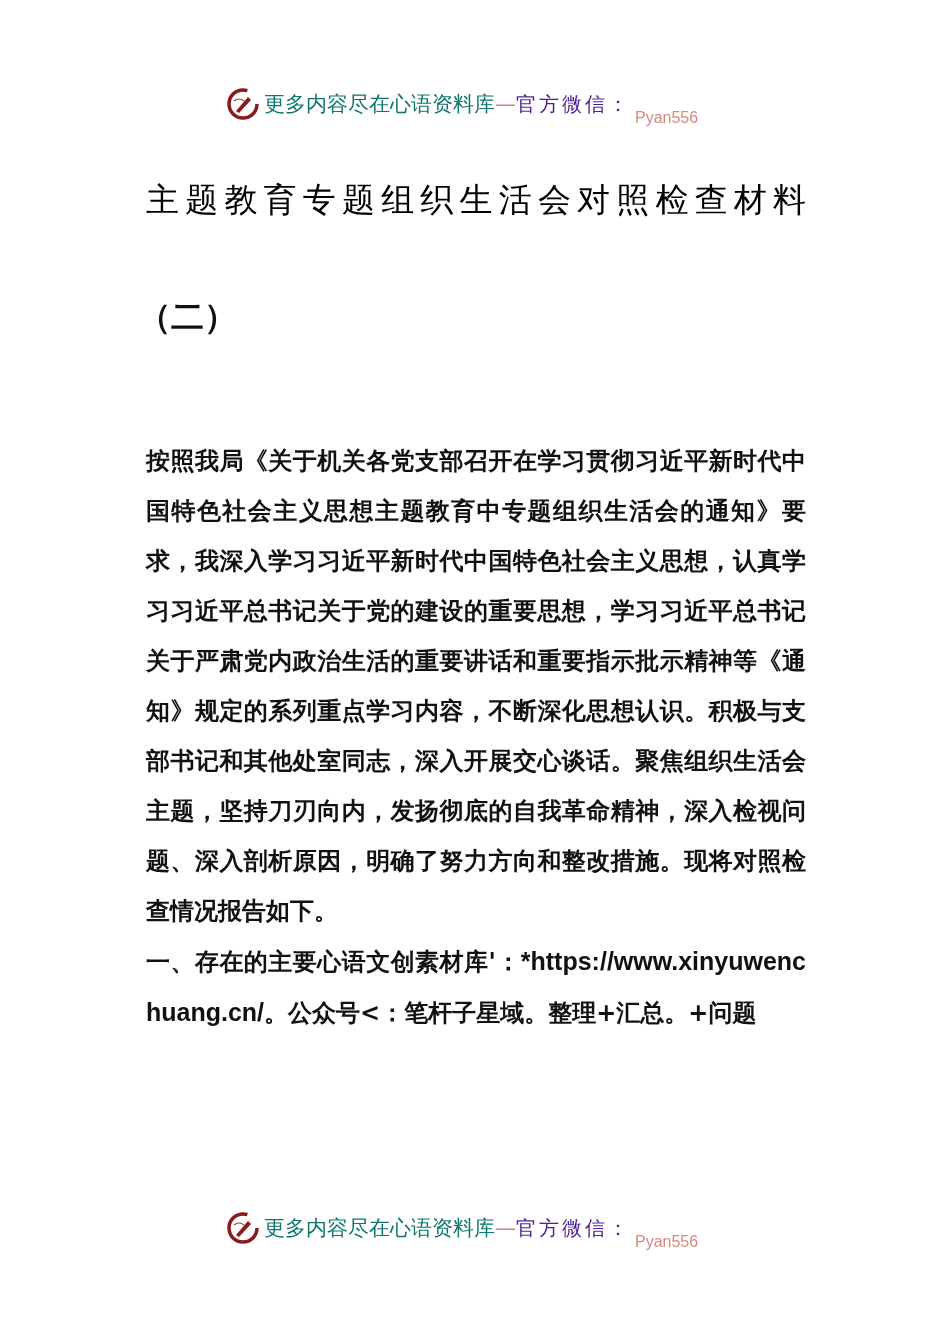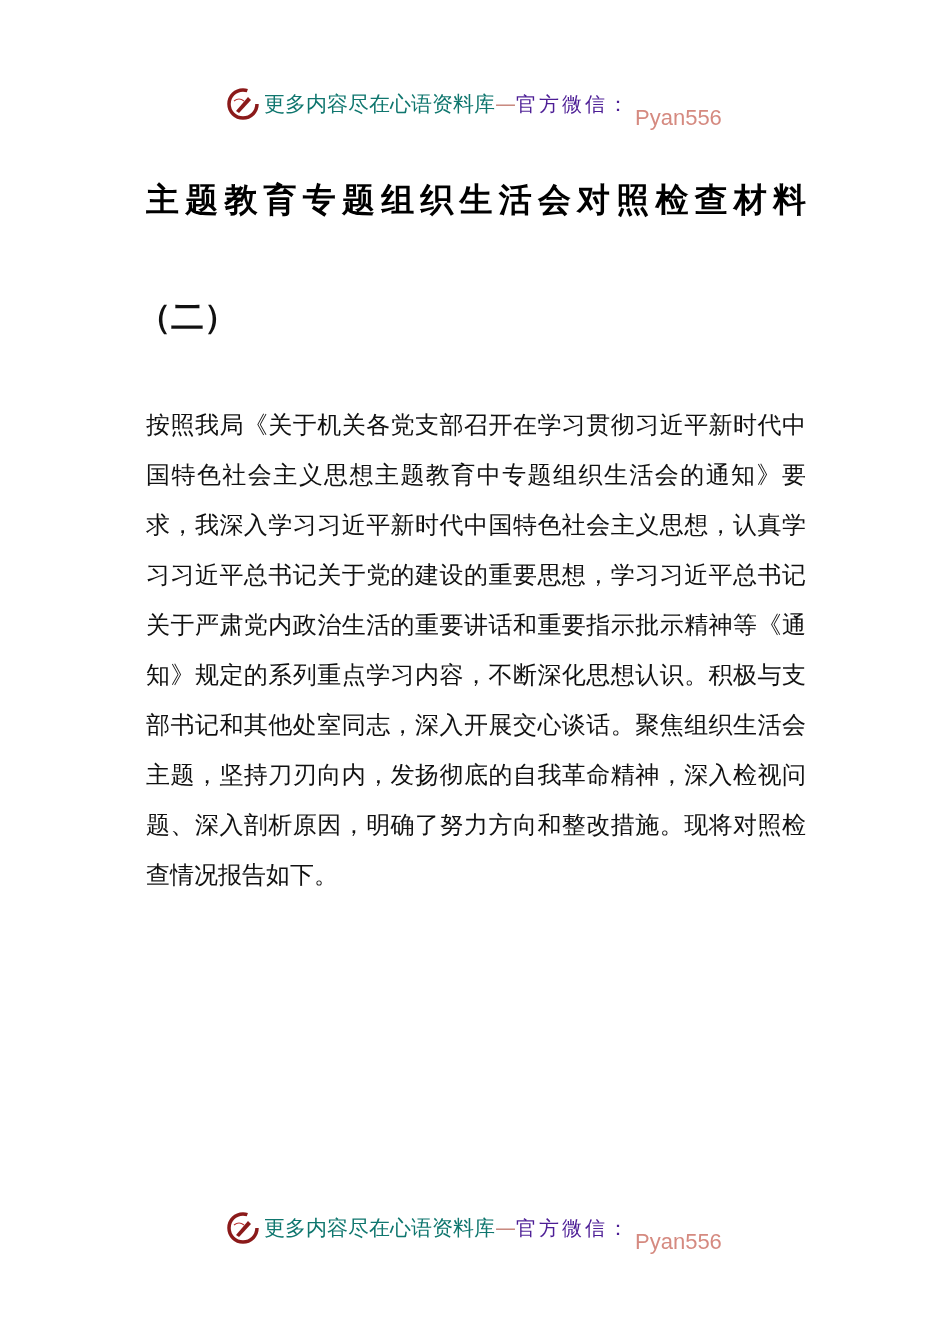--- a/index.html
+++ b/index.html
@@ -5,23 +5,23 @@
   html, body { margin: 0; padding: 0; background: #ffffff; }
   body { width: 950px; height: 1344px; position: relative; overflow: hidden;
          font-family: "DejaVu Sans", sans-serif; color: #111; }
   .banner { position: absolute; left: 226px; height: 40px; display: flex; align-items: center; }
   .banner.top { top: 84px; }
   .banner.bottom { top: 1208px; }
   .logo { width: 34px; height: 34px; margin-right: 4px; }
   .b-red { color: #0f766e; font-family: "DejaVu Serif", serif; font-size: 21px; letter-spacing: 0px; }
   .b-dash { color: #c98a80; font-size: 21px; }
   .b-gray { color: #4c1d95; font-family: "DejaVu Serif", serif; font-size: 20px; letter-spacing: 3px; }
-  .b-id { color: #d58a80; font-family: "Liberation Sans", sans-serif; font-size: 22px; margin-left: 4px; margin-top: 28px; }
+  .b-id { color: #d58a80; font-family: "Liberation Sans", sans-serif; font-size: 16px; margin-left: 4px; margin-top: 28px; }
   .title { position: absolute; top: 172px; left: 146px; width: 660px; text-align: justify; text-align-last: justify;
-           font-family: "DejaVu Sans", sans-serif; font-weight: bold; font-size: 33px; line-height: 56px; color: #000; }
+           font-family: "DejaVu Sans", sans-serif; font-weight: normal; font-size: 33px; line-height: 56px; color: #000; }
   .subtitle { position: absolute; top: 292px; left: 138px; font-size: 33px; font-weight: bold; line-height: 50px; }
   .body { position: absolute; left: 146px; width: 660px; font-size: 24px; line-height: 50px; color: #111; }
   .para { text-align: justify; text-align-last: left; word-break: break-all; margin: 0; }
   .heading { text-align: justify; word-break: break-all; margin: 0; }
   .latin { font-family: "Liberation Sans", sans-serif; font-size: 25px; }
 </style>
 </head>
 <body>
 
 <div class="banner top">
@@ -32,22 +32,23 @@
   </svg>
   <span class="b-red">更多内容尽在心语资料库</span>
   <span class="b-dash">—</span>
   <span class="b-gray">官方微信：</span>
   <span class="b-id">Pyan556</span>
 </div>
 
 <div class="title">主题教育专题组织生活会对照检查材料</div>
 <div class="subtitle">（二）</div>
 
-<div class="body" style="top:400px;">
+<div class="body" style="top:436px;font-weight:bold;">
   <p class="para">按照我局《关于机关各党支部召开在学习贯彻习近平新时代中国特色社会主义思想主题教育中专题组织生活会的通知》要求，我深入学习习近平新时代中国特色社会主义思想，认真学习习近平总书记关于党的建设的重要思想，学习习近平总书记关于严肃党内政治生活的重要讲话和重要指示批示精神等《通知》规定的系列重点学习内容，不断深化思想认识。积极与支部书记和其他处室同志，深入开展交心谈话。聚焦组织生活会主题，坚持刀刃向内，发扬彻底的自我革命精神，深入检视问题、深入剖析原因，明确了努力方向和整改措施。现将对照检查情况报告如下。</p>
+  <p class="heading"><span>一、存在的主要心语文创素材库'：</span><span class="latin">*https://www.xinyuwenchuang.cn/</span><span>。公众号&lt;：笔杆子星域。整理+汇总。+问题</span></p>
 </div>
 
 <div class="banner bottom">
   <svg class="logo" viewBox="0 0 34 34">
     <circle cx="17" cy="17" r="14" fill="none" stroke="#8b1a1a" stroke-width="3.5" stroke-dasharray="70 18"></circle>
     <path d="M10 24 L22 10 L25 13 L13 26 Z" fill="#8b1a1a"></path>
     <path d="M8 14 Q13 10 18 14" fill="none" stroke="#b33" stroke-width="1.2"></path>
   </svg>
   <span class="b-red">更多内容尽在心语资料库</span>
   <span class="b-dash">—</span>

